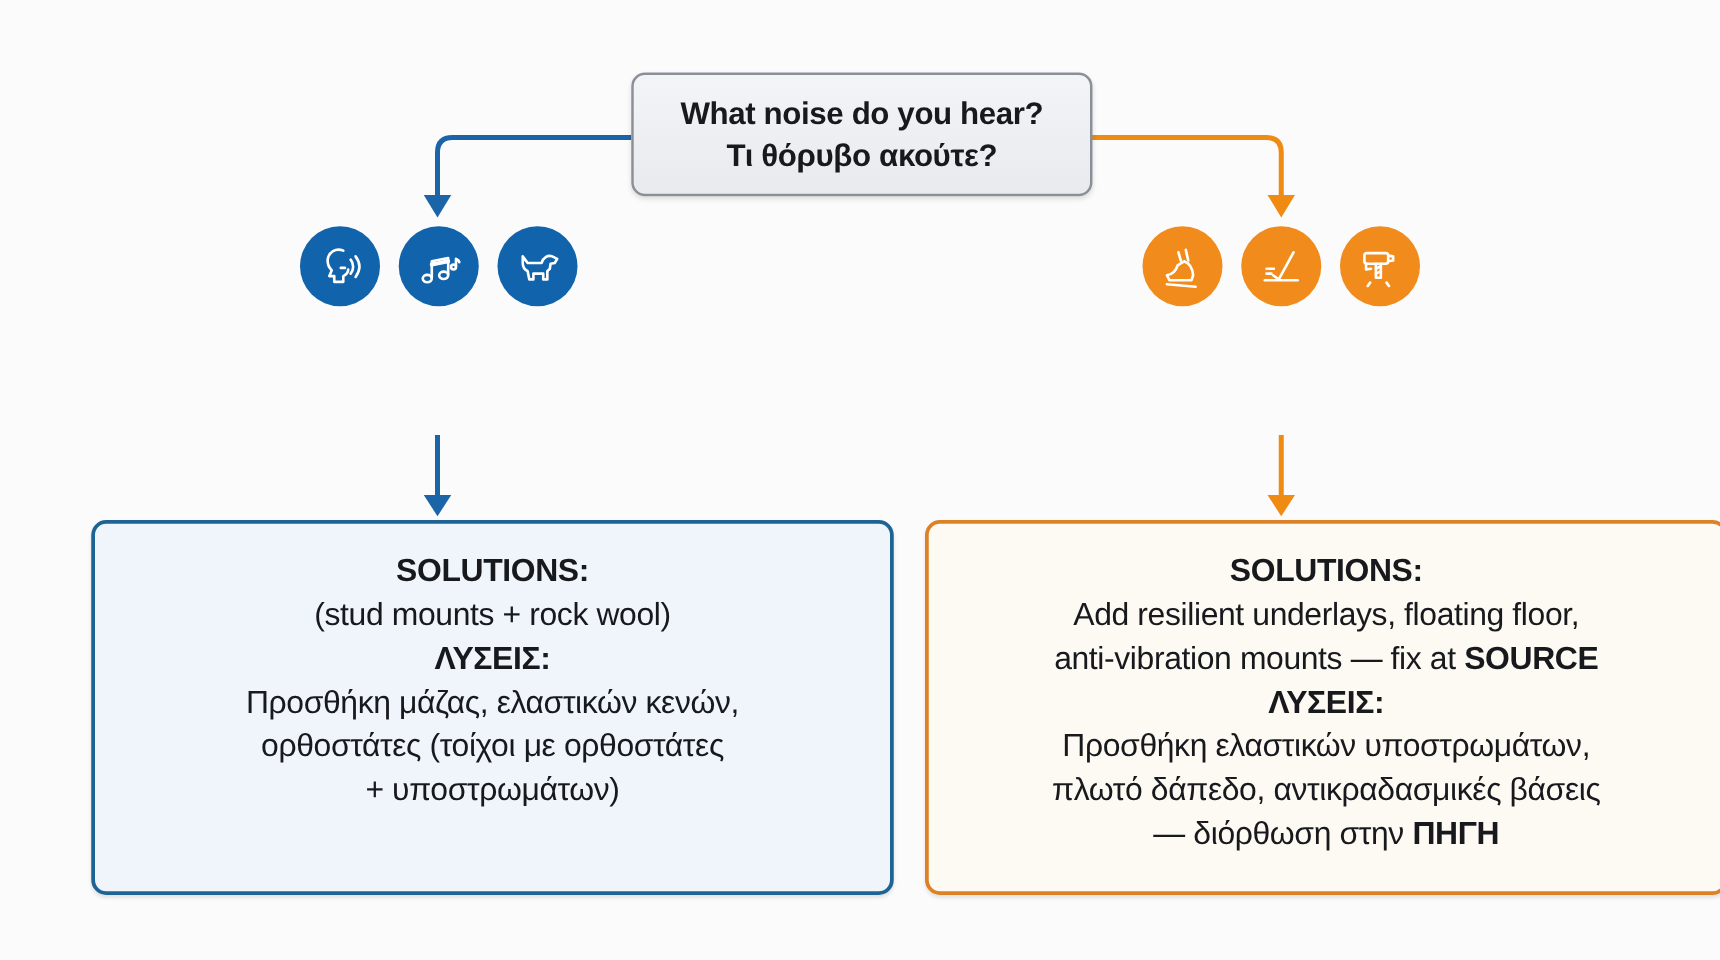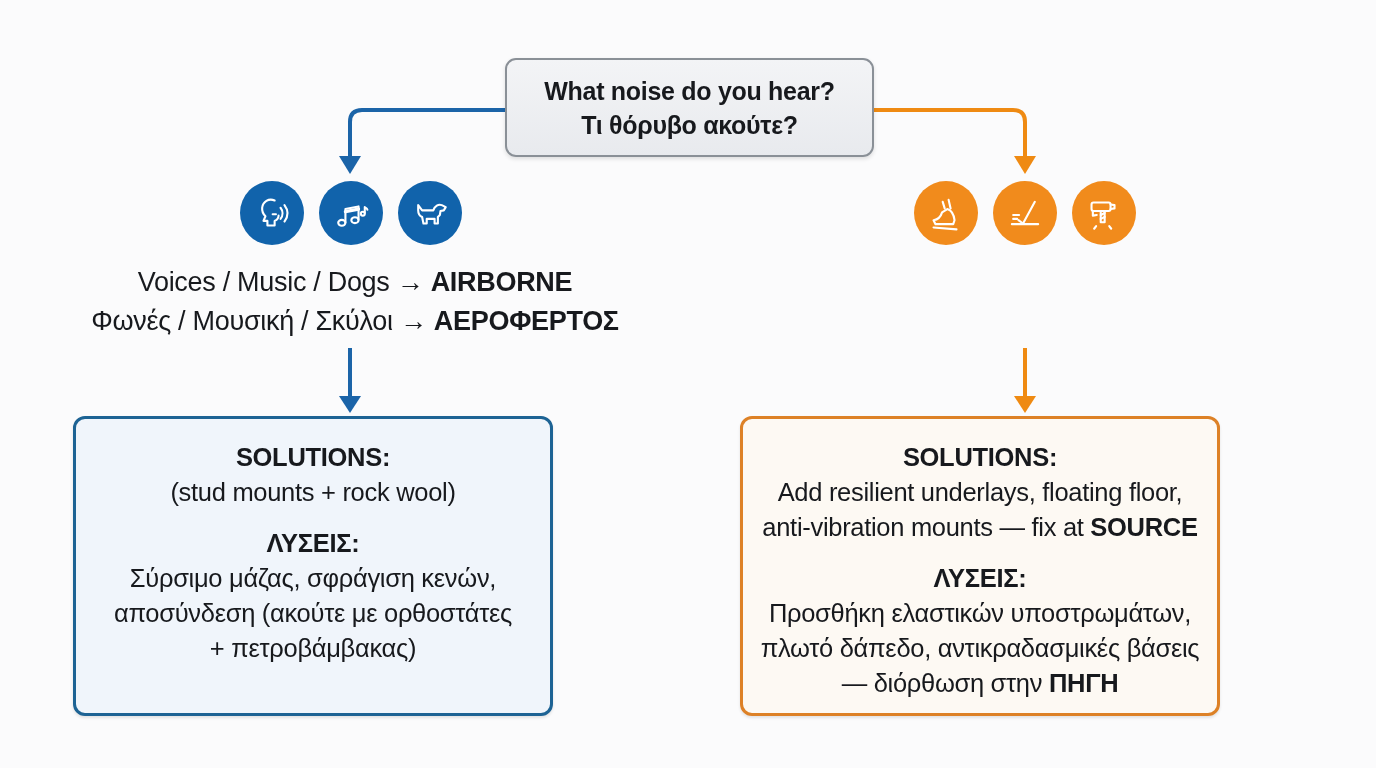--- a/index.html
+++ b/index.html
@@ -32,27 +32,27 @@
   .circle.orange{background:var(--orange);}
   .circle svg{width:42px;height:42px;stroke:#fff;fill:none;stroke-width:3.2;
     stroke-linecap:round;stroke-linejoin:round;}
 
   .cat-label{position:absolute;top:263px;width:640px;text-align:center;
     font-size:27px;line-height:39px;letter-spacing:-0.3px;}
   .cat-label.left{left:35px;}
   .cat-label.right{left:706px;}
   .cat-label b{font-weight:700;}
 
-  .sol-box{position:absolute;top:416px;width:480px;height:300px;border-radius:12px;
+  .sol-box{position:absolute;top:416px;width:642px;height:300px;border-radius:12px;
     text-align:center;font-size:25.5px;line-height:35px;letter-spacing:-0.3px;
     box-sizing:border-box;padding-top:21px;box-shadow:0 2px 3px rgba(0,0,0,.10);}
   .sol-box.blue-box{left:73px;background:var(--blue_bg);border:3px solid var(--blue_border);}
   .sol-box.orange-box{left:740px;background:var(--orange_bg);border:3px solid var(--orange_border);}
   .sol-heading{font-weight:700;}
-  .gap-above{margin-top:16px;}
+  .gap-above{}
   .semibold{font-weight:400;}
   .sol-line b{font-weight:700;}
 </style>
 </head>
 <body>
 
 <div class="canvas">
 
   <svg class="connectors" viewBox="0 0 1376 768">
     <path class="stroke-blue" d="M505,110 L362,110 Q350,110 350,122 L350,158"></path>
@@ -121,33 +121,29 @@
         <path d="M15 29 L15 36 L21 35"></path>
         <path d="M27 29 L27 46 L33 46 L33 29"></path>
         <path d="M27 35 L33 32"></path>
         <path d="M27 41 L33 38"></path>
         <path d="M20 52 L17 56"></path>
         <path d="M40 52 L43 56"></path>
       </svg>
     </div>
   </div>
 
-  <div class="cat-label left">
-    <div class="cat-line"><span>Voices / Music / Dogs → </span><b>AIRBORNE</b></div>
-    <div class="cat-line"><span>Φωνές / Μουσική / Σκύλοι → </span><b>ΑΕΡΟΦΕΡΤΟΣ</b></div>
-  </div>
 
 
   <div class="sol-box blue-box">
     <div class="sol-heading">SOLUTIONS:</div>
     <div class="sol-line">(stud mounts + rock wool)</div>
     <div class="sol-heading gap-above">ΛΥΣΕΙΣ:</div>
-    <div class="sol-line">Σύρσιμο μάζας, σφράγιση κενών,</div>
-    <div class="sol-line">αποσύνδεση (ακούτε με ορθοστάτες</div>
-    <div class="sol-line">+ πετροβάμβακας)</div>
+    <div class="sol-line">Προσθήκη μάζας, ελαστικών κενών,</div>
+    <div class="sol-line">ορθοστάτες (τοίχοι με ορθοστάτες</div>
+    <div class="sol-line">+ υποστρωμάτων)</div>
   </div>
 
   <div class="sol-box orange-box">
     <div class="sol-heading">SOLUTIONS:</div>
     <div class="sol-line">Add resilient underlays, floating floor,</div>
     <div class="sol-line"><span>anti-vibration mounts — fix at </span><b>SOURCE</b></div>
     <div class="sol-heading gap-above">ΛΥΣΕΙΣ:</div>
     <div class="sol-line semibold">Προσθήκη ελαστικών υποστρωμάτων,</div>
     <div class="sol-line semibold">πλωτό δάπεδο, αντικραδασμικές βάσεις</div>
     <div class="sol-line"><span>— διόρθωση στην </span><b>ΠΗΓΗ</b></div>

